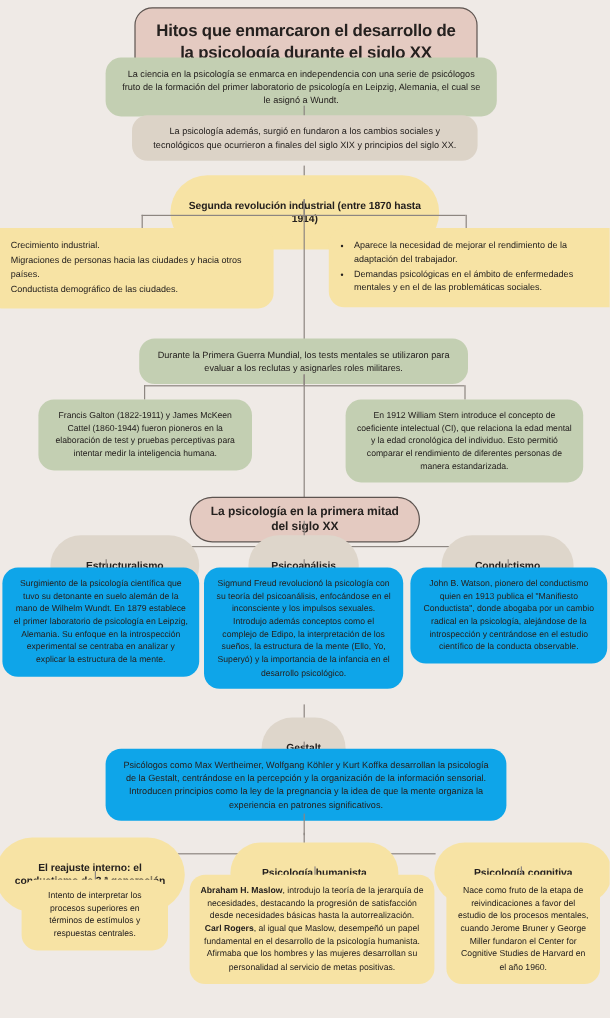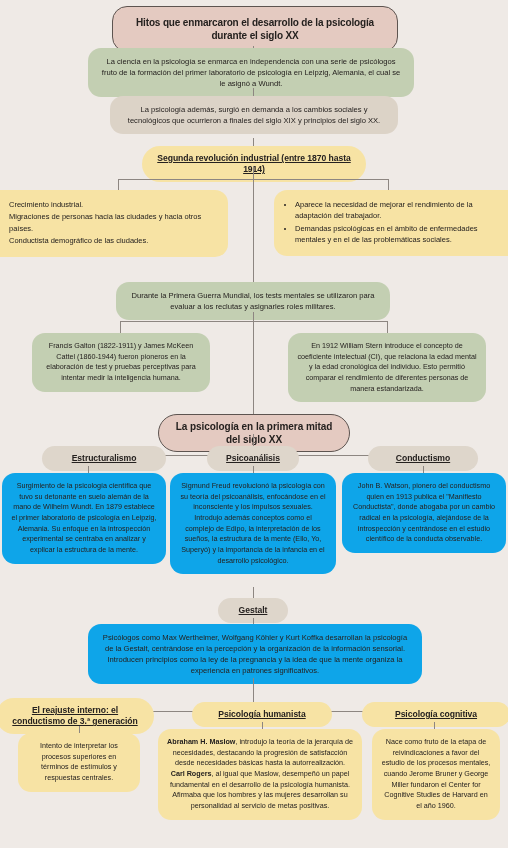--- a/index.html
+++ b/index.html
@@ -62,32 +62,31 @@
     background: #ded6cb;
     border-radius: 999px;
   }
   .pill-yellow {
     background: #f7e3a4;
     border-radius: 999px;
   }
 
   .title {
     font-weight: bold;
-    font-size: 10px;
+    font-size: 14px;
     letter-spacing: -0.15px;
     padding: 9px 14px;
     line-height: 1.32;
   }
   .pill-label {
     font-weight: bold;
     font-size: 8.6px;
     letter-spacing: -0.05px;
-    padding: 7px 12px;
+    padding: 20px 12px;
     line-height: 1.30;
-    text-decoration: underline;
   }
   .pill-label-lg {
     font-weight: bold;
     font-size: 10px;
     letter-spacing: -0.05px;
     padding: 5px 14px;
     line-height: 1.30;
     text-align: center;
   }
   .body-txt {
@@ -132,21 +131,21 @@
 
   <div class="vline" style="left:253px; top:46px; height:12px;"></div>
 
   <div class="node green body-txt" style="left:88px; top:48px; width:326px;">
     <span class="txt">La ciencia en la psicología se enmarca en independencia con una serie de psicólogos fruto de la formación del primer laboratorio de psicología en Leipzig, Alemania, el cual se le asignó a Wundt.</span>
   </div>
 
   <div class="vline" style="left:253px; top:88px; height:11px;"></div>
 
   <div class="node beige body-txt" style="left:110px; top:96px; width:288px;">
-    <span class="txt">La psicología además, surgió en demanda a los cambios sociales y tecnológicos que ocurrieron a finales del siglo XIX y principios del siglo XX.</span>
+    <span class="txt">La psicología además, surgió en fundaron a los cambios sociales y tecnológicos que ocurrieron a finales del siglo XIX y principios del siglo XX.</span>
   </div>
 
   <div class="vline" style="left:253px; top:138px; height:10px;"></div>
 
   <div class="node pill-yellow pill-label" style="left:142px; top:146px; width:224px;">
     <span class="txt">Segunda revolución industrial (entre 1870 hasta 1914)</span>
   </div>
 
   <div class="vline" style="left:253px; top:166px; height:13px;"></div>
   <div class="hline" style="left:118px; top:179px; width:270px;"></div>

